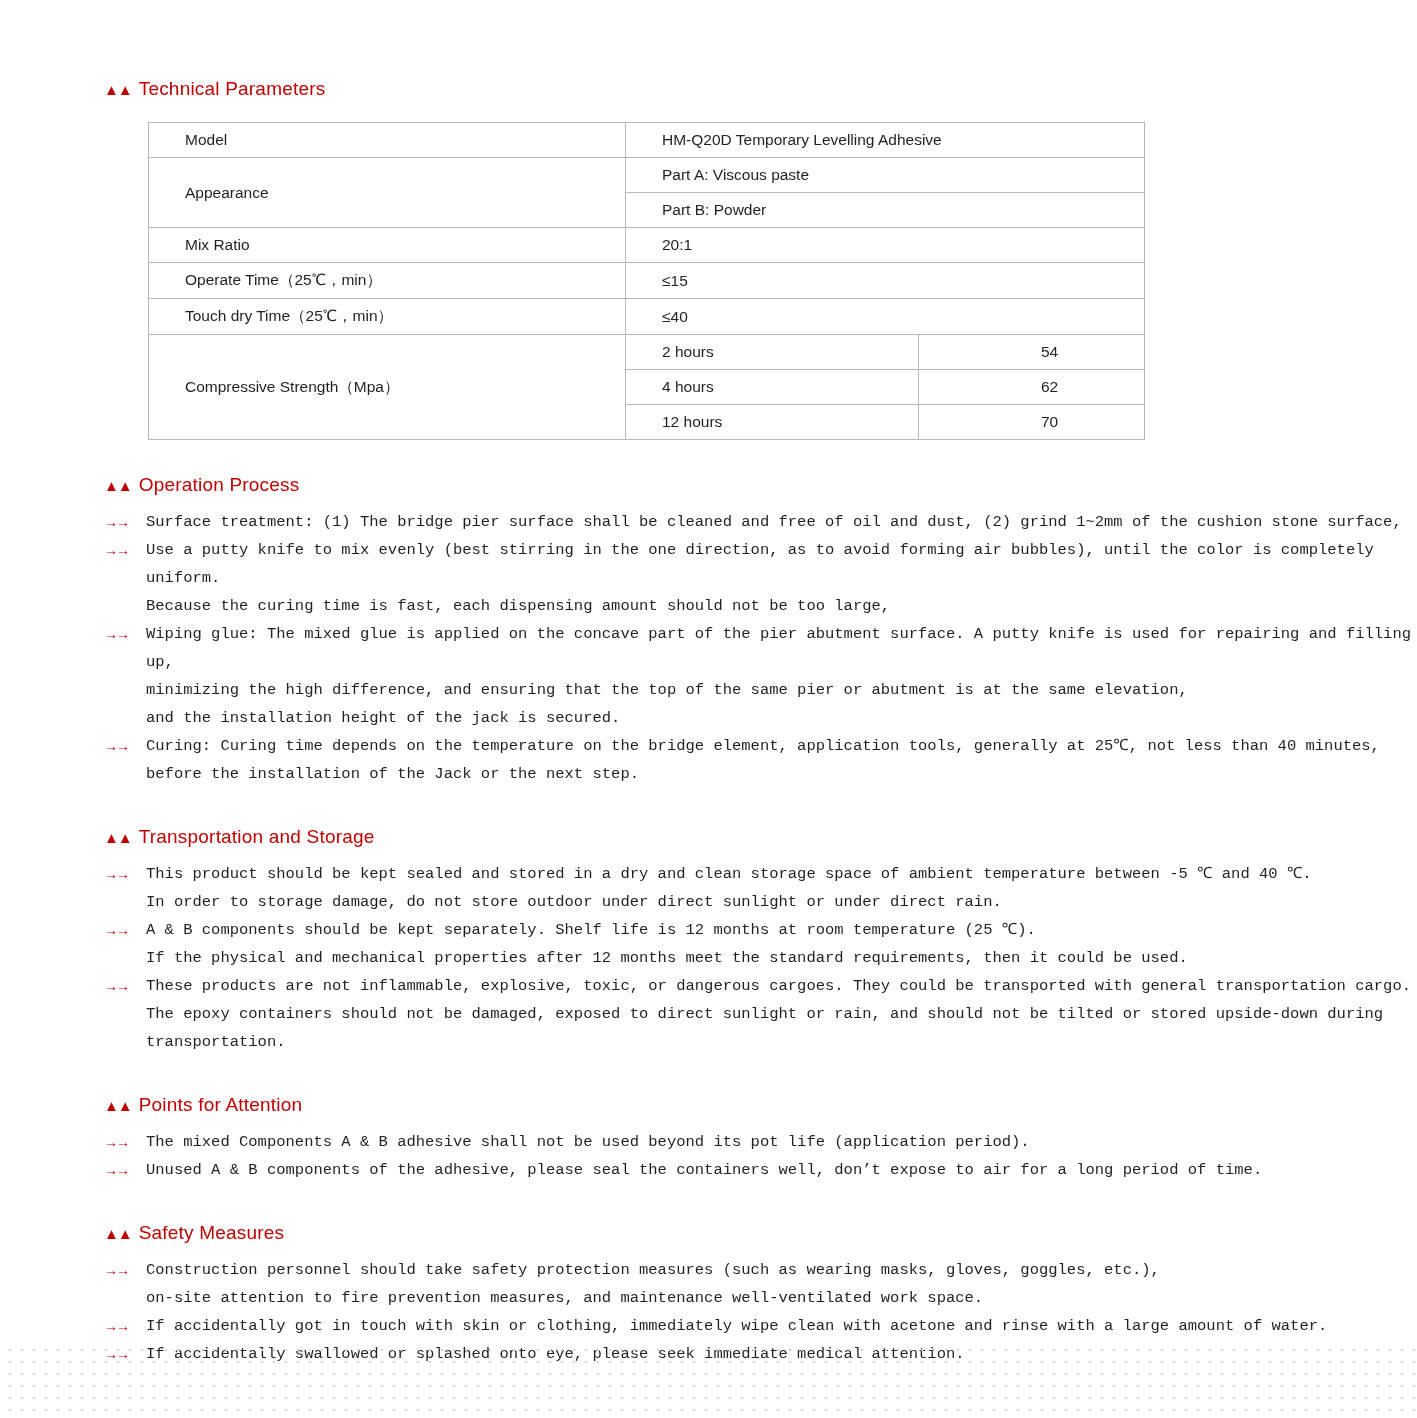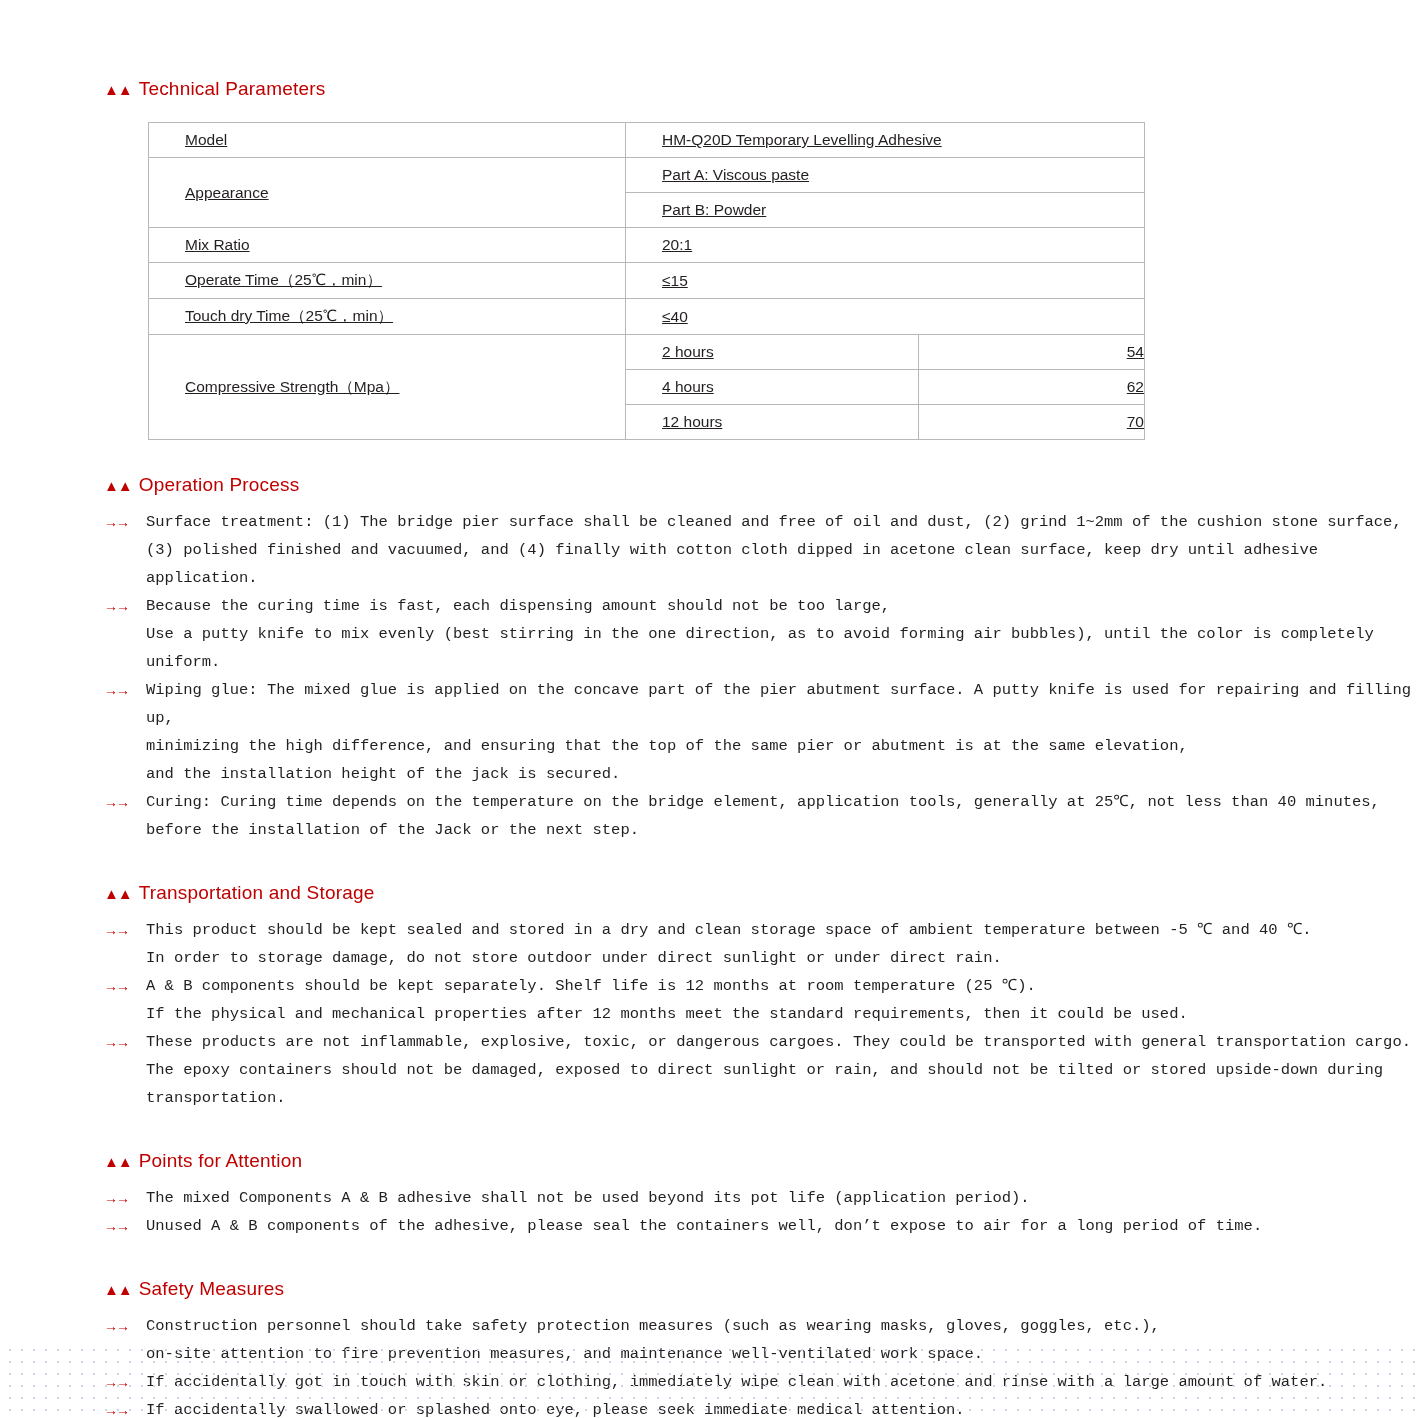--- a/index.html
+++ b/index.html
@@ -40,21 +40,20 @@
     margin-right: 7px;
     line-height: 1;
   }
   .section-title {
     color: #c00000;
   }
   
   .table-wrap {
     margin: 22px 0 0 148px;
     width: 997px;
-    text-decoration: underline;
   }
   table.params {
     border-collapse: collapse;
     width: 997px;
     font-size: 15.5px;
     color: #231f20;
   }
   table.params td {
     border: 1px solid #b8b8b8;
     padding: 7px 0 7px 36px;
@@ -67,21 +66,21 @@
   }
   td.value-cell {
     width: 557px;
     padding-left: 24px;
   }
   td.sub-label {
     width: 256px;
     padding-left: 24px;
   }
   td.sub-value {
-    text-align: right;
+    text-align: center;
     padding-left: 0;
   }
   
   .bullets {
     margin-left: 104px;
     margin-bottom: 4px;
   }
   .bullet-row {
     display: flex;
     align-items: flex-start;
@@ -175,28 +174,27 @@
 
   <div class="section-head">
     <span class="tri-pair">▲▲</span>
     <span class="section-title">Operation Process</span>
   </div>
   <div class="bullets">
     <div class="bullet-row">
       <span class="arrow">→→</span>
       <span class="bullet-text">
         <span class="cont">Surface treatment: (1) The bridge pier surface shall be cleaned and free of oil and dust, (2) grind 1~2mm of the cushion stone surface,</span>
-        <span class="cont">(3) polished finished and vacuumed, and (4) finally with cotton cloth dipped in acetone clean surface, keep dry until adhesive application.</span>
-      </span>
-    </div>
-    <div class="bullet-row">
-      <span class="arrow">→→</span>
-      <span class="bullet-text">
+      </span>
+    </div>
+    <div class="bullet-row">
+      <span class="arrow">→→</span>
+      <span class="bullet-text">
+        <span class="cont">Use a putty knife to mix evenly (best stirring in the one direction, as to avoid forming air bubbles), until the color is completely uniform.</span>
         <span class="cont">Because the curing time is fast, each dispensing amount should not be too large,</span>
-        <span class="cont">Use a putty knife to mix evenly (best stirring in the one direction, as to avoid forming air bubbles), until the color is completely uniform.</span>
       </span>
     </div>
     <div class="bullet-row">
       <span class="arrow">→→</span>
       <span class="bullet-text">
         <span class="cont">Wiping glue: The mixed glue is applied on the concave part of the pier abutment surface. A putty knife is used for repairing and filling up,</span>
         <span class="cont">minimizing the high difference, and ensuring that the top of the same pier or abutment is at the same elevation,</span>
         <span class="cont">and the installation height of the jack is secured.</span>
       </span>
     </div>

